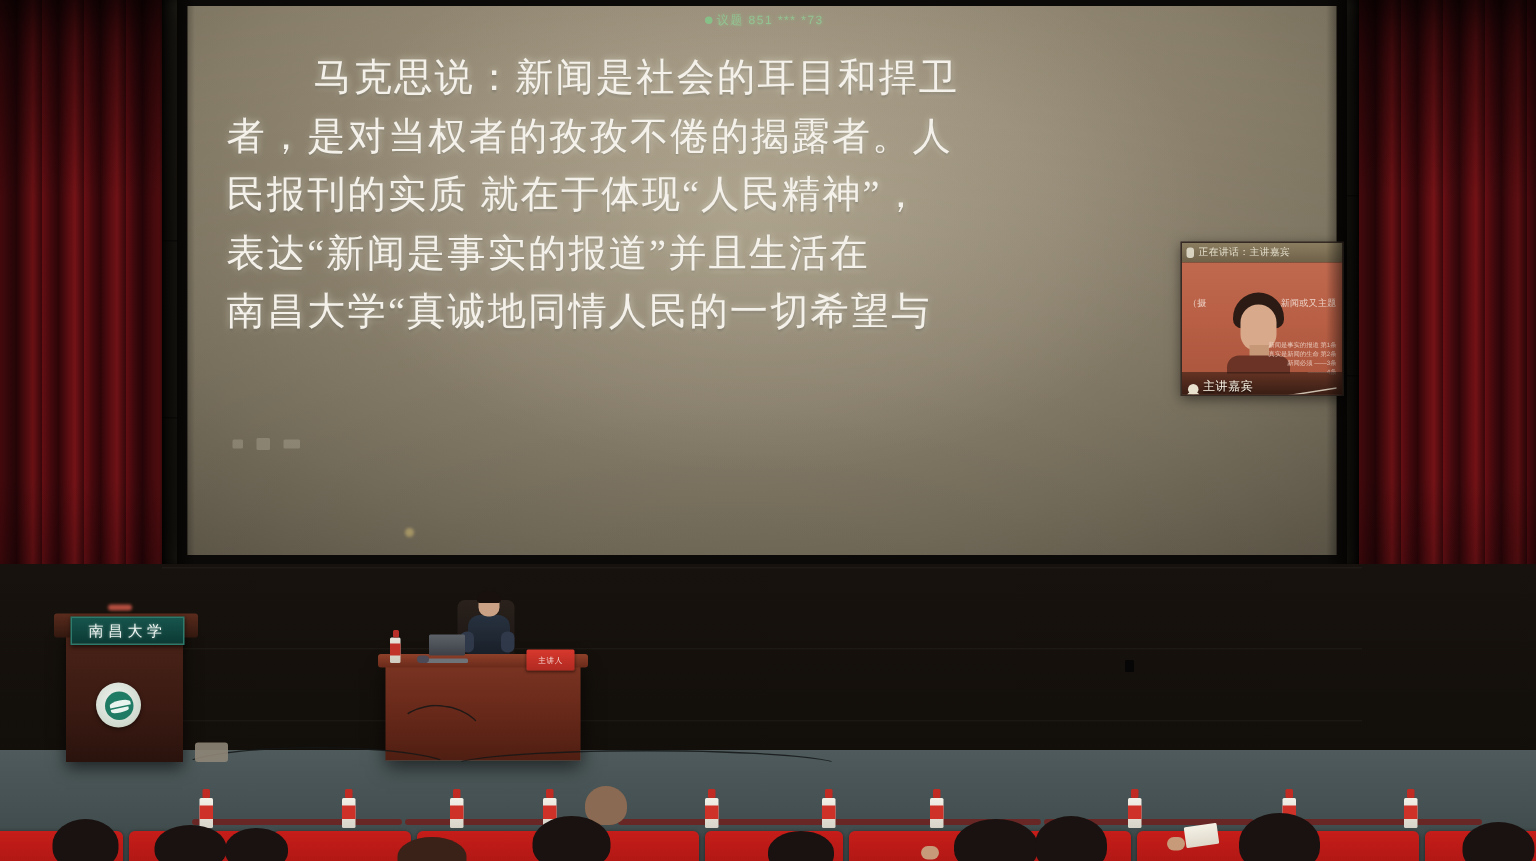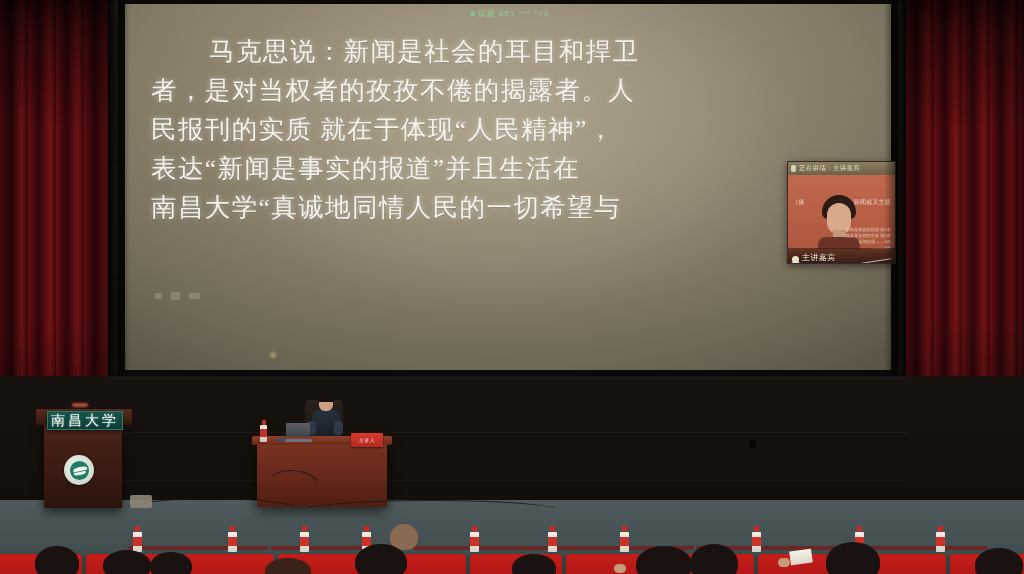--- a/index.html
+++ b/index.html
@@ -231,21 +231,21 @@
     border-radius:2px;
   }
   .podium-plate{
     position:absolute;left:47px;top:411px;width:74px;height:17px;
     background:linear-gradient(180deg,#16544c,#0c3a34);
     border:1px solid #2b7a6c;
     display:flex;align-items:center;justify-content:center;
     box-shadow:0 1px 3px rgba(0,0,0,.6);
   }
   .podium-plate span{
-    font-size:14px;color:#eef6f2;letter-spacing:3px;
+    font-size:10px;color:#eef6f2;letter-spacing:3px;
     font-family:Liberation Mono, monospace;
     text-shadow:0 0 2px rgba(255,255,255,.5);
   }
   .podium-logo{
     position:absolute;left:64px;top:455px;width:30px;height:30px;
     border-radius:50%;
     background:radial-gradient(circle at 45% 40%,#f2f5f0,#cfd9ce 70%,#9aa89a 100%);
     display:flex;align-items:center;justify-content:center;
     box-shadow:0 1px 3px rgba(0,0,0,.5);
   }

